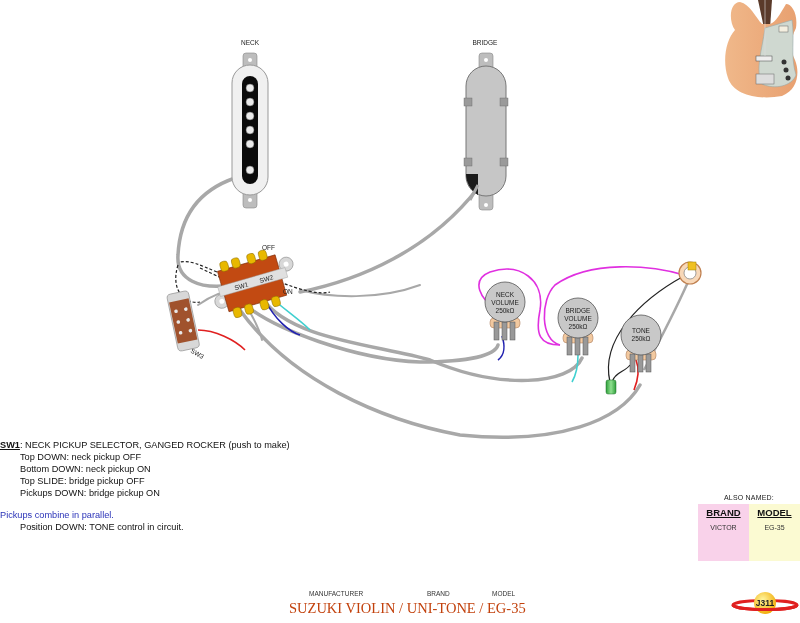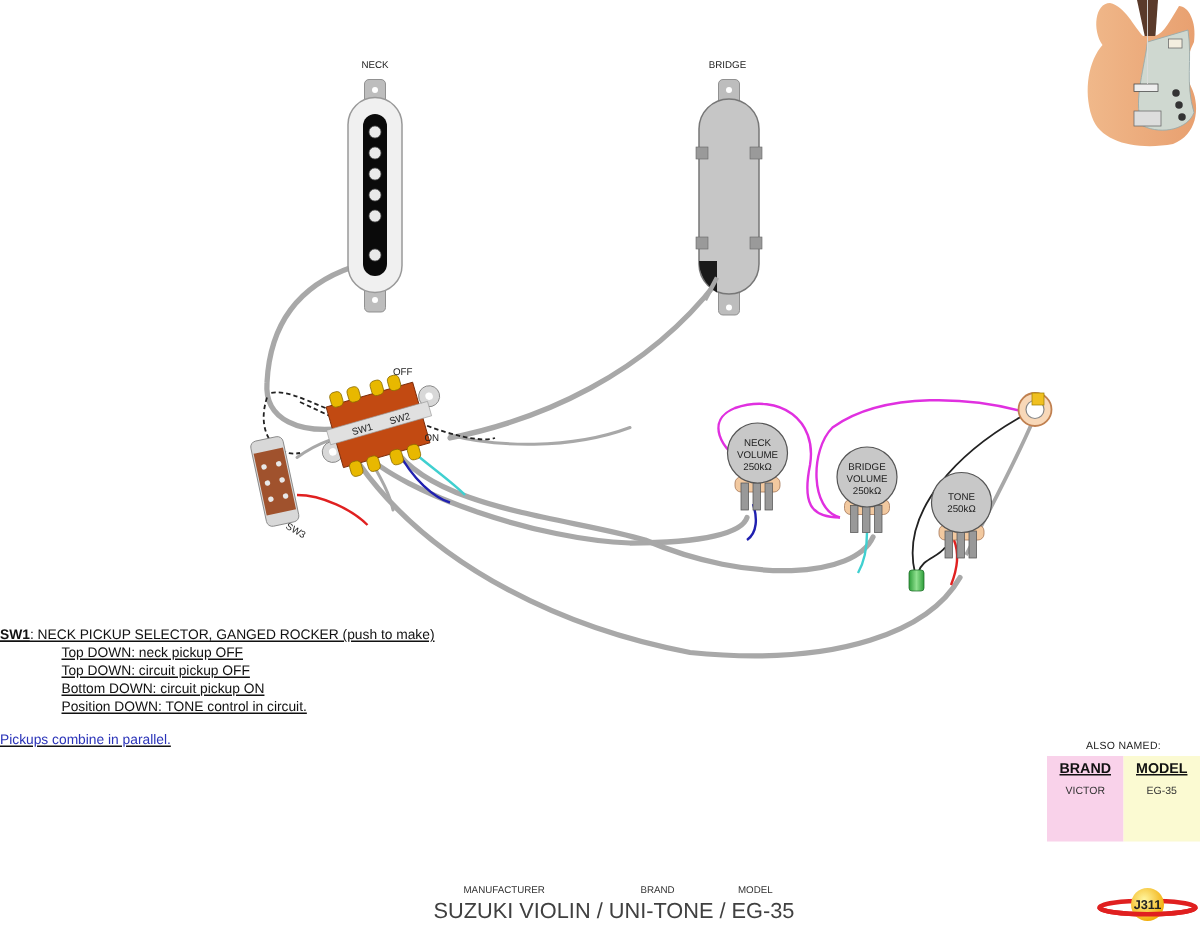--- a/index.html
+++ b/index.html
@@ -1,34 +1,34 @@
 <!DOCTYPE html>
 <html><head>
 <meta charset="utf-8">
 <style>
   html, body { margin:0; padding:0; background:#ffffff; }
   body { width:800px; height:623px; position:relative; overflow:hidden; font-family:"Liberation Sans", sans-serif; }
   #diagram { position:absolute; left:0; top:0; width:800px; height:623px; }
   .svgtext { font-family:"Liberation Sans", sans-serif; fill:#222; }
-  .notes { position:absolute; left:0; top:417px; font-size:9.2px; line-height:12px; color:#111;text-decoration:underline; }
+  .notes { position:absolute; left:0; top:439px; font-size:9.2px; line-height:12px; color:#111; }
   .notes .line { white-space:nowrap; }
   .notes .sw { font-weight:bold; text-decoration:underline; }
-  .notes .indent { padding-left:41px; }
+  .notes .indent { padding-left:20px; }
   .notes .footer { color:#2a33b8; margin-top:10px; }
   .aka { position:absolute; left:698px; top:494px; width:102px; }
   .aka .title { text-align:center; font-size:7px; color:#222; margin-bottom:3px; letter-spacing:0.2px; }
   .aka .cols { display:flex; height:57px; }
   .aka .col { flex:1; text-align:center; }
   .aka .brand { background:#f9d2ea; }
   .aka .model { background:#fbfad2; }
   .aka .hdr { font-weight:bold; text-decoration:underline; font-size:9.5px; margin-top:3px; color:#111; }
   .aka .val { font-size:7px; margin-top:6px; color:#333; }
   .footerbar { position:absolute; left:0; top:590px; width:800px; }
   .flabel { position:absolute; font-size:6.5px; color:#333; top:0; }
-  .ftitle { position:absolute; left:289px; top:10px; font-size:14.5px; color:#404040; white-space:nowrap; }
+  .ftitle { position:absolute; left:289px; top:10px; font-size:14.5px; color:#c2410c; white-space:nowrap;font-family:Liberation Serif, serif; }
 </style>
 </head>
 <body>
 
 <svg id="diagram" viewBox="0 0 800 623" xmlns="http://www.w3.org/2000/svg">
   <defs>
     <linearGradient id="guitarGrad" x1="0" x2="1">
       <stop offset="0" stop-color="#f0b88a"></stop>
       <stop offset="1" stop-color="#e8a070"></stop>
     </linearGradient>
@@ -202,24 +202,25 @@
     <ellipse cx="765" cy="605" rx="32" ry="4.5" fill="none" stroke="#e02020" stroke-width="3"></ellipse>
     <circle cx="765" cy="603" r="11" fill="url(#logoGrad)"></circle>
     <path d="M733 605 A32 4.5 0 0 0 797 605" fill="none" stroke="#e02020" stroke-width="3"></path>
     <text class="svgtext" x="765" y="606" font-size="8.5" text-anchor="middle" font-weight="bold" fill="#111">J311</text>
   </g>
 </svg>
 
 <div class="notes">
   <div class="line"><span class="sw">SW1</span><span>: NECK PICKUP SELECTOR, GANGED ROCKER (push to make)</span></div>
   <div class="line indent">Top DOWN: neck pickup OFF</div>
-  <div class="line indent">Top DOWN: circuit pickup OFF</div>
-  <div class="line indent">Bottom DOWN: circuit pickup ON</div>
+  <div class="line indent">Bottom DOWN: neck pickup ON</div>
+  <div class="line indent">Top SLIDE: bridge pickup OFF</div>
+  <div class="line indent">Pickups DOWN: bridge pickup ON</div>
+  <div class="line footer">Pickups combine in parallel.</div>
   <div class="line indent">Position DOWN: TONE control in circuit.</div>
-  <div class="line footer">Pickups combine in parallel.</div>
 </div>
 
 <div class="aka">
   <div class="title">ALSO NAMED:</div>
   <div class="cols">
     <div class="col brand">
       <div class="hdr">BRAND</div>
       <div class="val">VICTOR</div>
     </div>
     <div class="col model">

